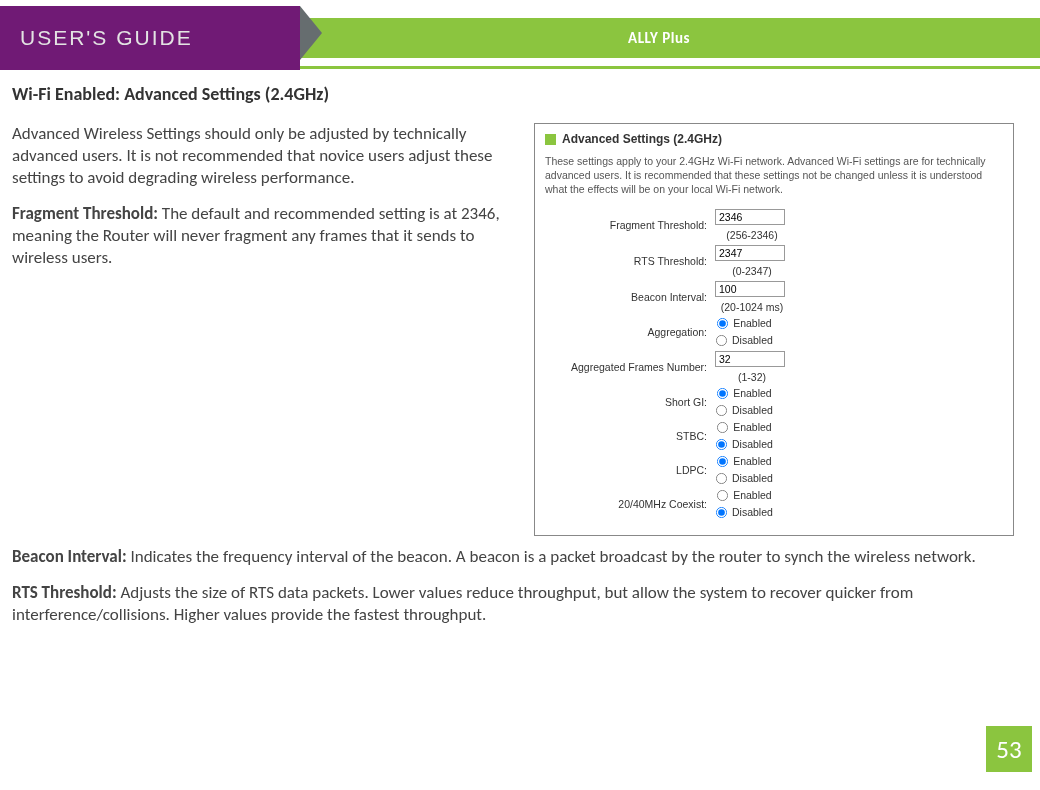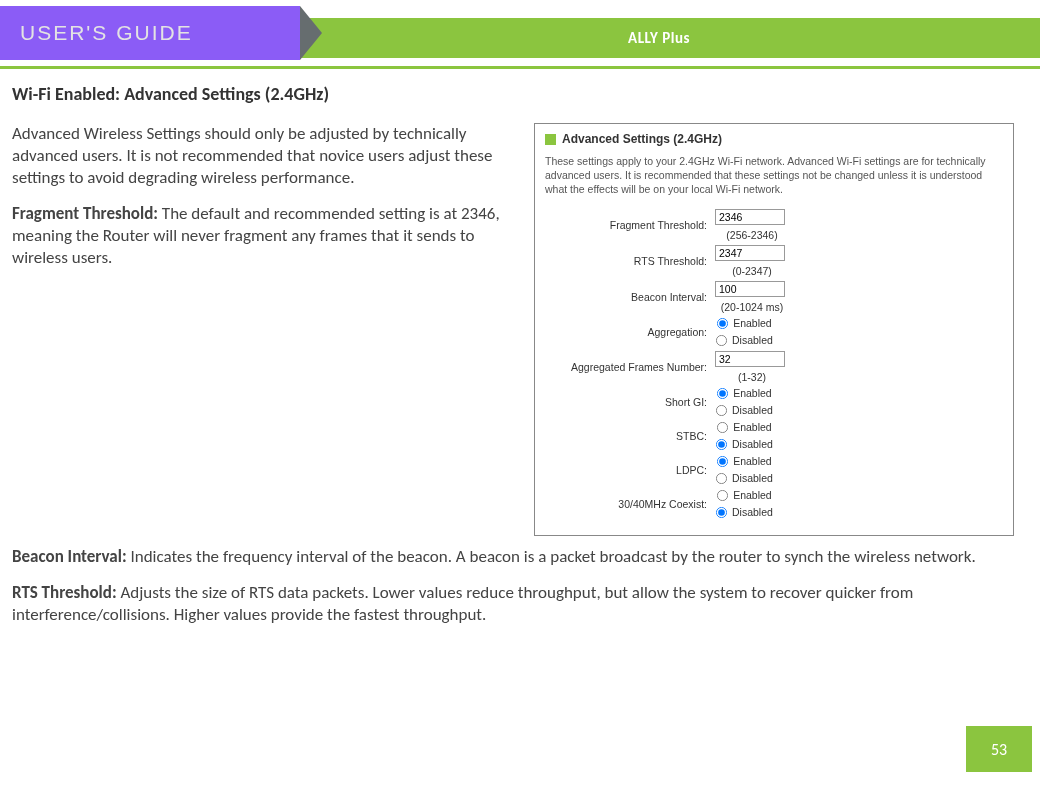--- a/index.html
+++ b/index.html
@@ -14,23 +14,23 @@
     overflow: hidden;
   }
   .header-bar {
     position: relative;
     height: 54px;
     margin-top: 6px;
   }
   .header-dark {
     position: absolute;
     left: 0; top: 0;
-    height: 54px;
+    height: 64px;
     width: 300px;
-    background: #8b5cf6;
+    background: #701a75;
     display: flex;
     align-items: center;
     padding-left: 20px;
   }
   .header-dark::after{
     content:"";
     position:absolute;
     right:-22px; top:0;
     width:0;height:0;
     border-top:27px solid transparent;
@@ -126,28 +126,28 @@
     font-size: 17px;
     line-height: 1.3;
     margin: 0 0 14px 0;
     color:#444;
   }
   .label-bold { font-weight:bold; }
   .page-num {
     position:absolute;
     right:8px;
     bottom:18px;
-    width:66px;
+    width:46px;
     height:46px;
     background:#8BC53F;
     color:#fff;
     display:flex;
     align-items:center;
     justify-content:center;
-    font-size:16px;
+    font-size:25px;
   }
 </style>
 </head>
 <body>
 
 <div class="header-bar">
   <div class="header-green">
     <span class="header-product">ALLY Plus</span>
   </div>
   <div class="header-dark">
@@ -249,21 +249,21 @@
             <span>Enabled</span>
           </span>
         <span class="radio-pair">
             <input type="radio" style="">
             <span>Disabled</span>
           </span>
       </div>
     </div>
 
     <div class="form-row">
-      <div class="lbl">30/40MHz Coexist:</div>
+      <div class="lbl">20/40MHz Coexist:</div>
       <div class="ctrl">
         <span class="radio-pair">
             <input type="radio" style="">
             <span>Enabled</span>
           </span>
         <span class="radio-pair">
             <input type="radio" checked="" style="">
             <span>Disabled</span>
           </span>
       </div>

